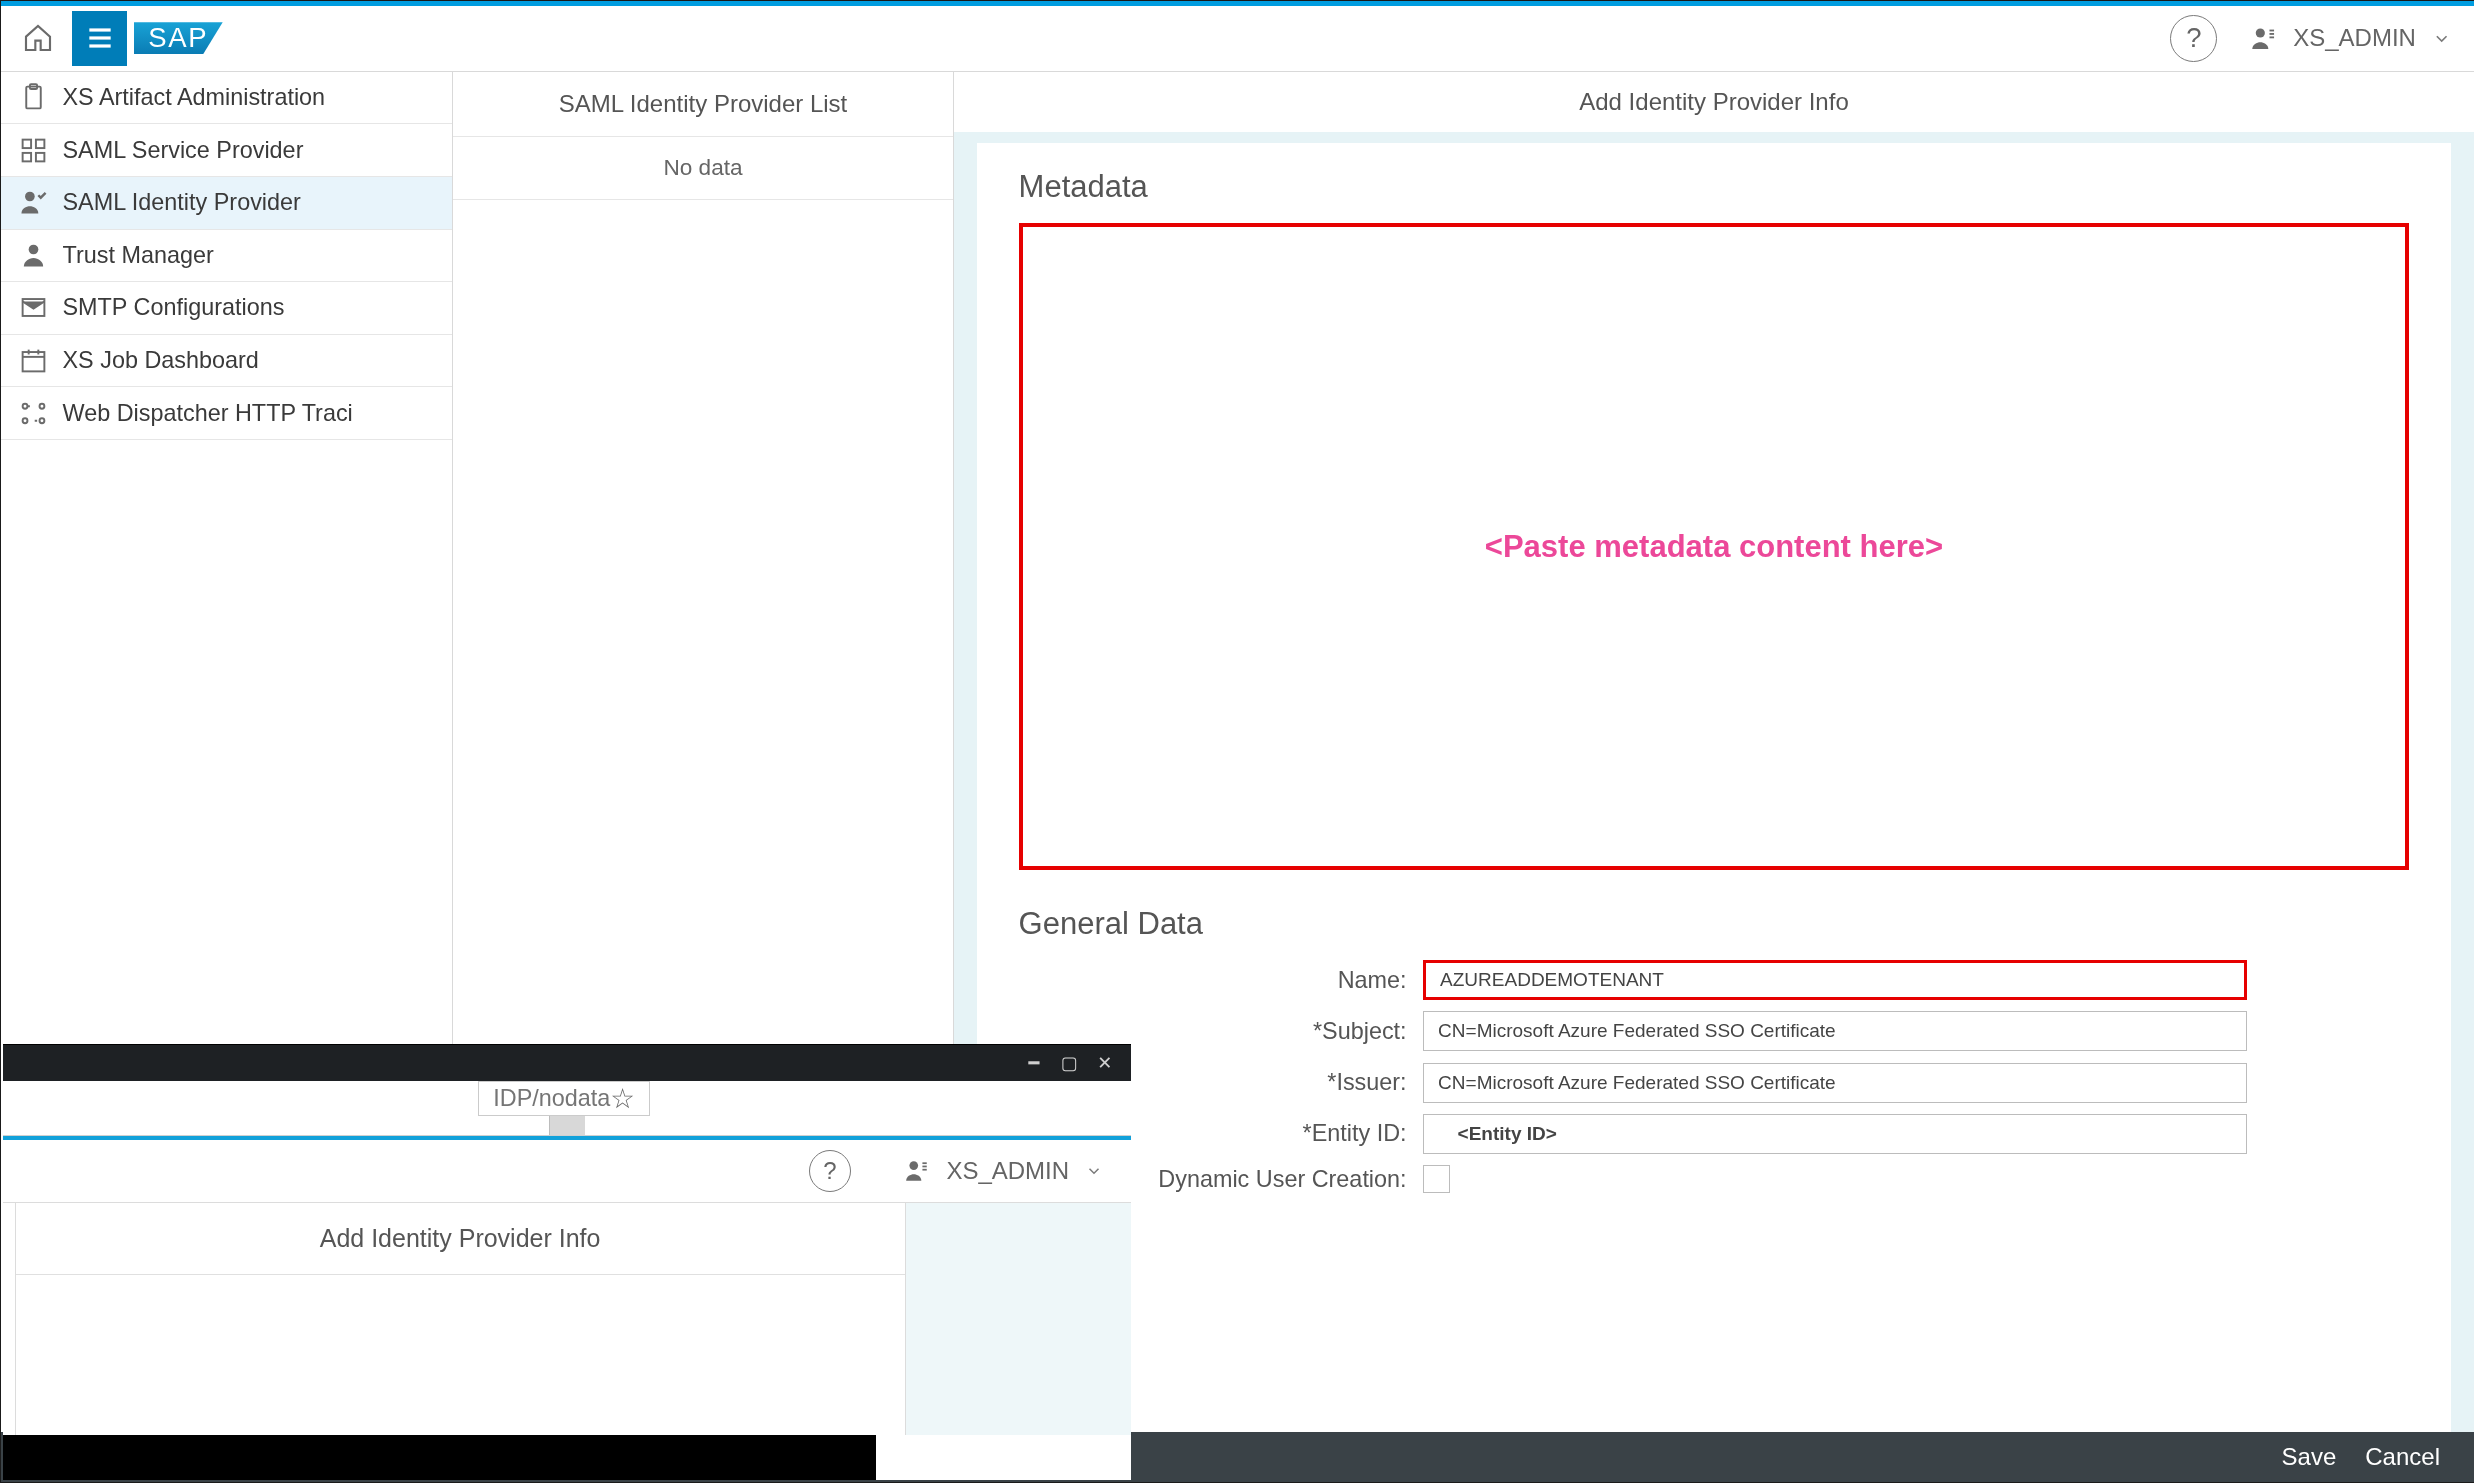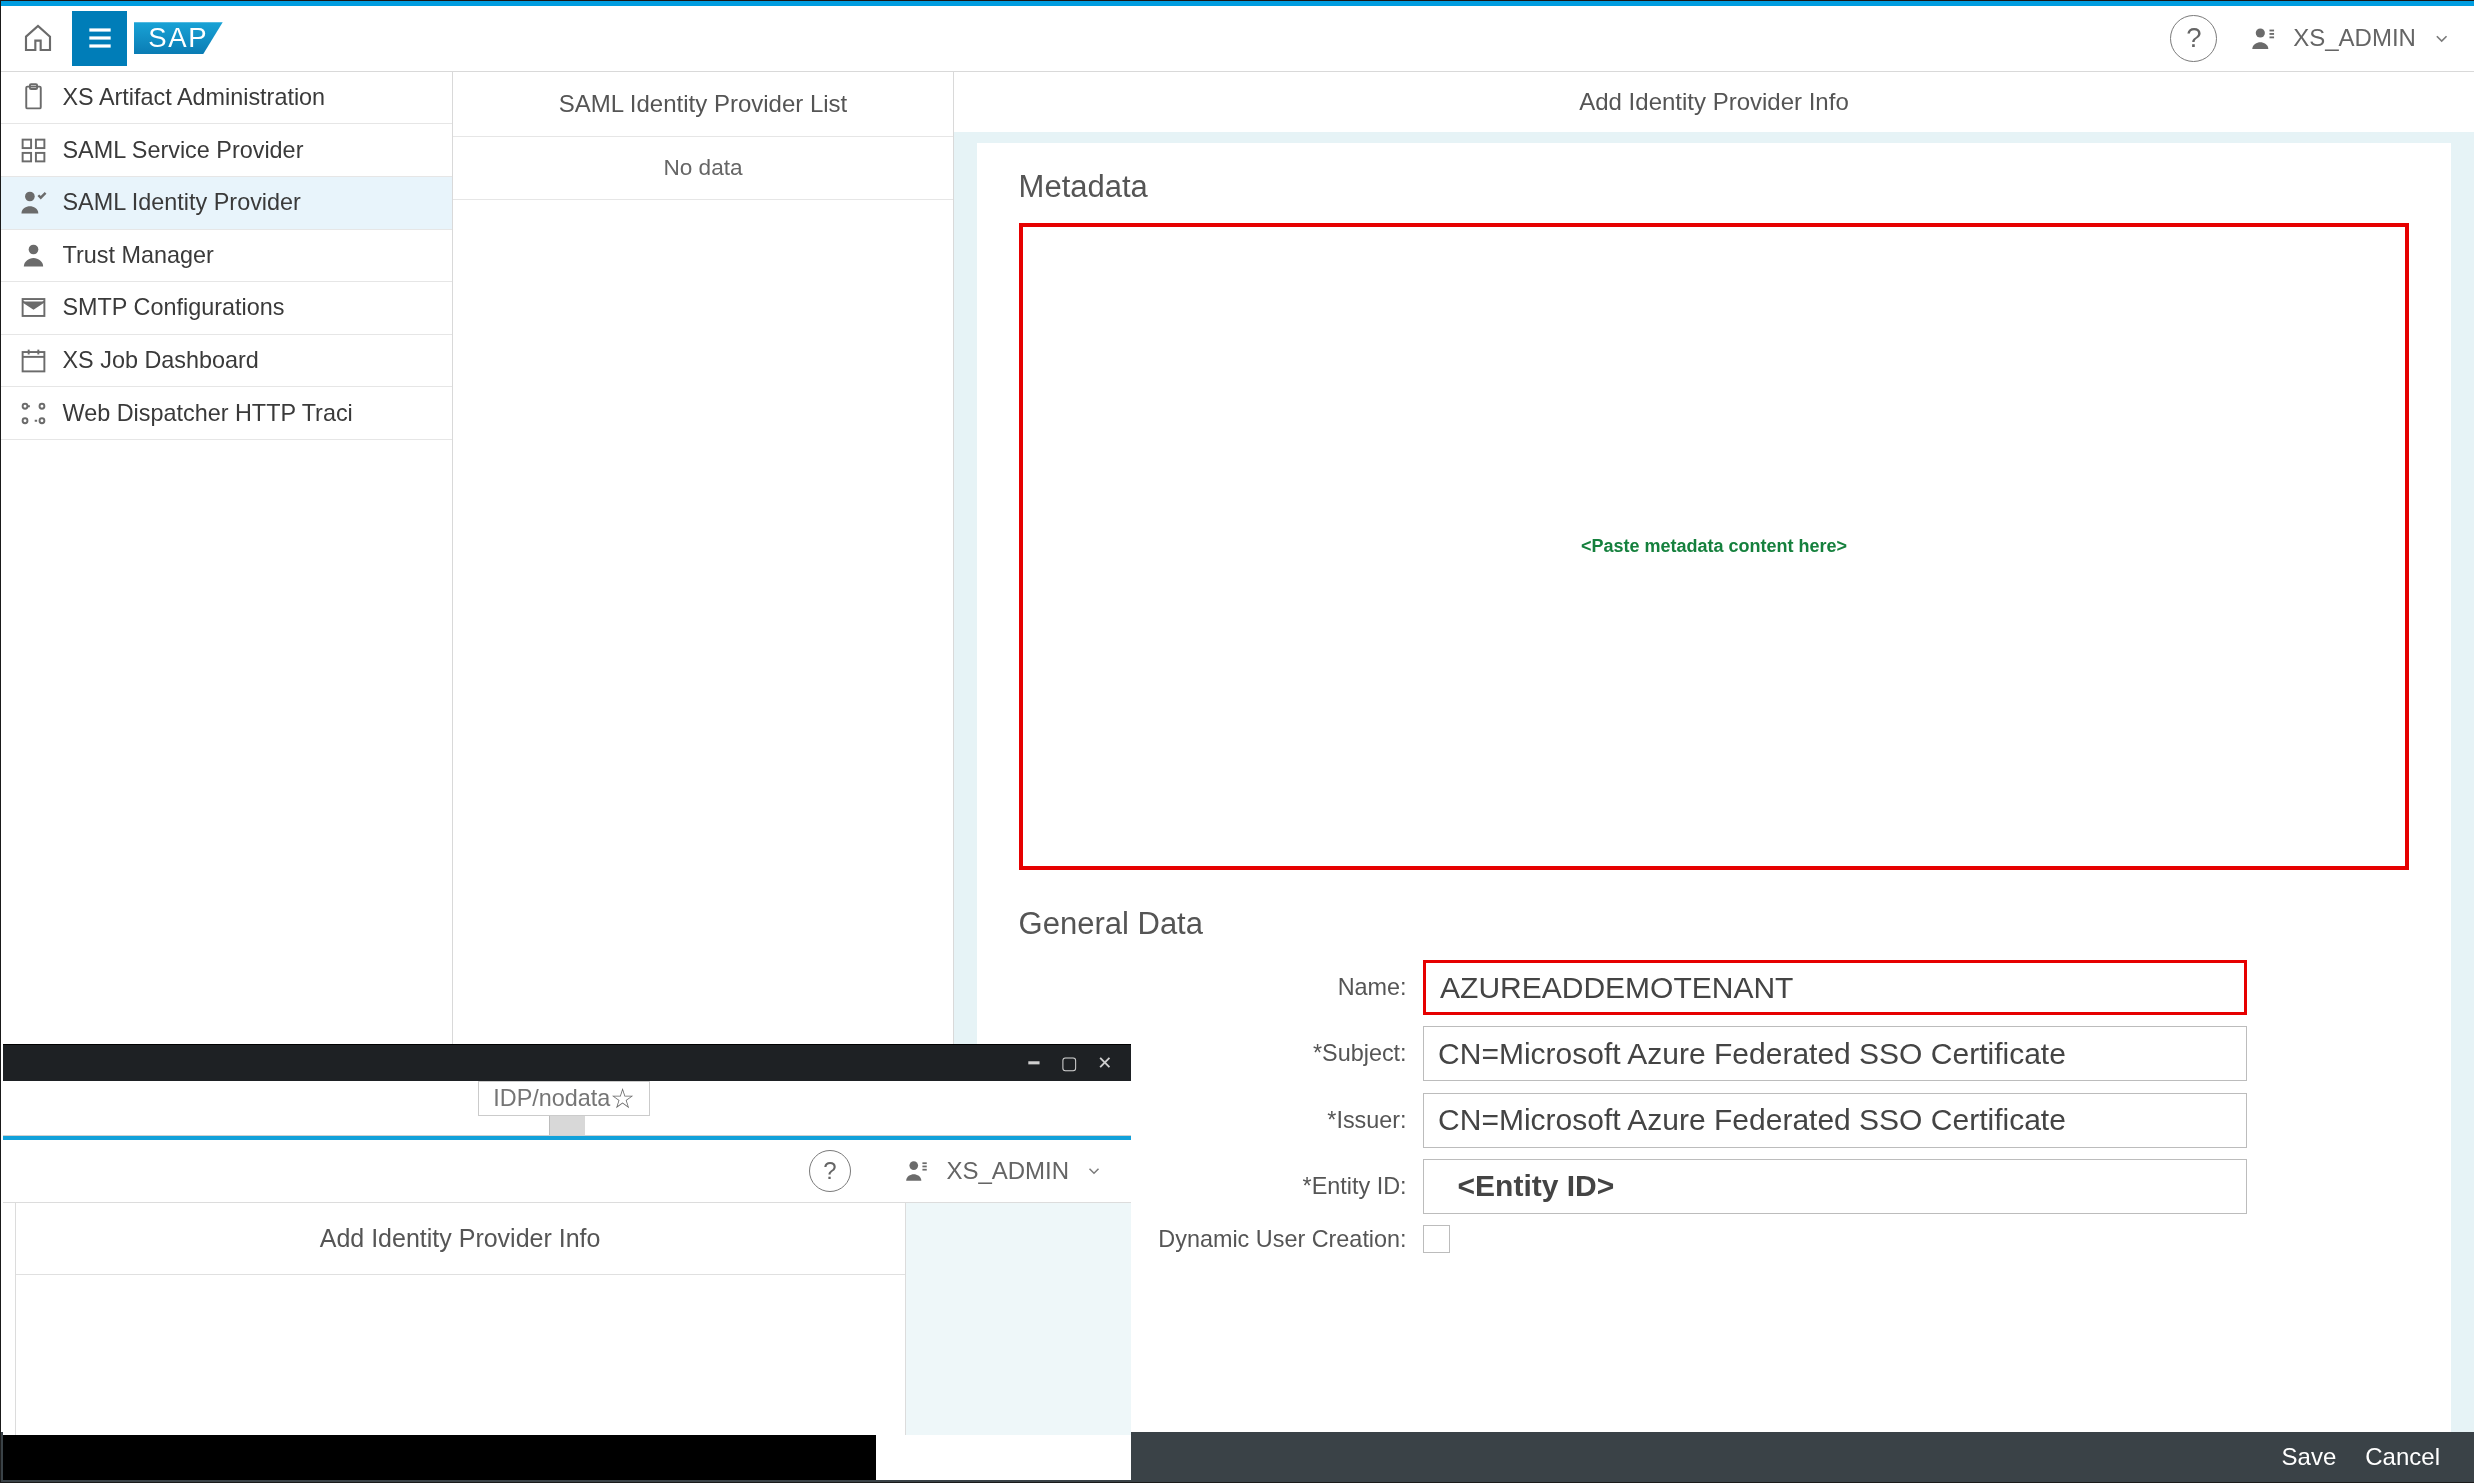--- a/index.html
+++ b/index.html
@@ -34,26 +34,26 @@
     .list-col { width: 501px; border-right: 0.8px solid #d9d9d9; display: flex; flex-direction: column; }
     .list-hdr { text-align: center; font-size: 24px; color: #555; padding: 18px 0; border-bottom: 0.8px solid #e6e6e6; }
     .list-nodata { text-align: center; font-size: 22.6px; color: #666; padding: 18px 0; border-bottom: 0.8px solid #e6e6e6; }
 
     
     .main-col { flex: 1; display: flex; flex-direction: column; background: #fff; position: relative; }
     .main-hdr { font-size: 24px; color: #555; padding: 16px 0; }
     .main-inner { flex: 1; background: #e6f3f6; padding: 11.3px 22.6px 0 22.6px; display: flex; flex-direction: column; }
     .main-panel { background: #fff; flex: 1; padding: 26px 42px 0 42px; display: flex; flex-direction: column; }
     .section-title { font-size: 31px; color: #555; margin-bottom: 18px; }
-    .metadata-box { border: 4px solid #e60000; height: 647px; margin-bottom: 36px; display: flex; align-items: center; justify-content: center; font-size: 18px; font-weight: bold; color: #15803d; position: relative; }
+    .metadata-box { border: 4px solid #e60000; height: 647px; margin-bottom: 36px; display: flex; align-items: center; justify-content: center; font-size: 31px; font-weight: bold; color: #ec4899; position: relative; }
 
     .form { display: flex; flex-direction: column; gap: 11.3px; padding-bottom: 37px; }
     .form-row { display: flex; align-items: center; gap: 16px; }
     .form-label { width: 388px; text-align: right; font-size: 23.4px; color: #555; }
-    .form-input { flex: 0 0 824px; border: 0.8px solid #bcbcbc; height: 55px; padding: 0 14.5px; font-size: 30px; color: #444; display: flex; align-items: center; }
+    .form-input { flex: 0 0 824px; border: 0.8px solid #bcbcbc; height: 40px; padding: 0 14.5px; font-size: 19px; color: #444; display: flex; align-items: center; }
     .form-input.highlight { border: 3.2px solid #e60000; }
     .form-input.entity { font-weight: bold; padding-left: 34px; }
     .checkbox { width: 27.5px; height: 27.5px; border: 0.8px solid #bcbcbc; }
 
     
     .action-bar { position: absolute; left: 0; right: 0; bottom: 0; background: #3a4247; height: 50px; display: flex; align-items: center; justify-content: flex-end; gap: 29px; padding-right: 34px; color: #fff; font-size: 24px; }
     .action-bar span { cursor: pointer; }
 
     
     .inset-window { position: absolute; left: 1.6px; bottom: 1.6px; width: 1128px; height: 436px; background: #fff; border-top: 1.6px solid #000; display: flex; flex-direction: column; }

